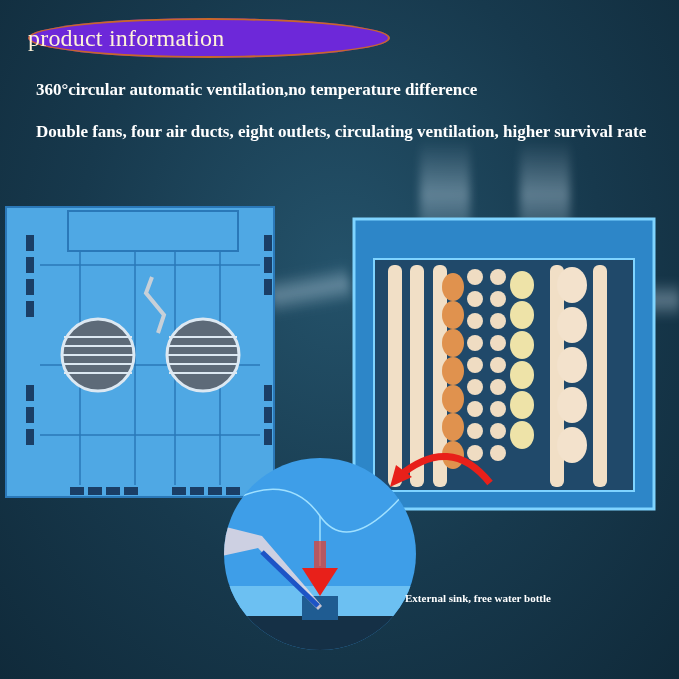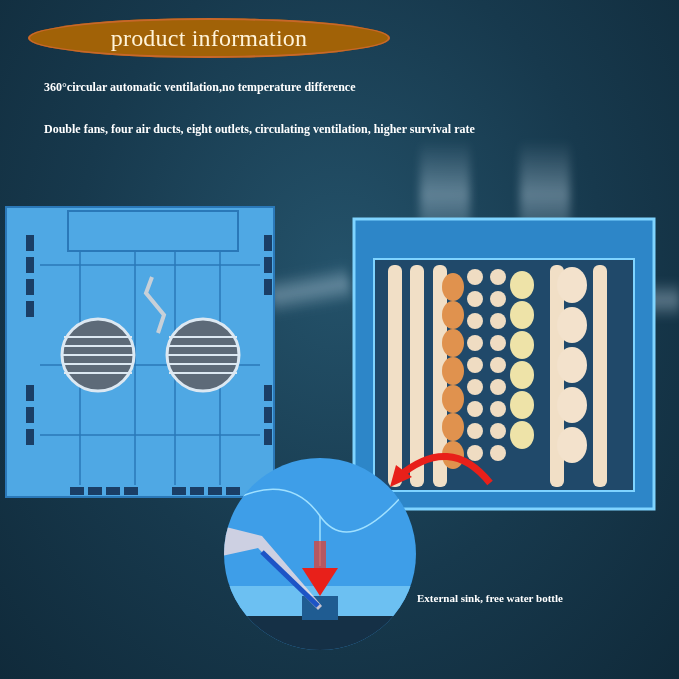--- a/index.html
+++ b/index.html
@@ -1,24 +1,24 @@
 <!DOCTYPE html>
 <html><head>
 <meta charset="utf-8">
 <style>
   html,body{margin:0;padding:0;}
   body{width:679px;height:679px;overflow:hidden;position:relative;
     background:radial-gradient(ellipse at 50% 40%, #24526a 0%, #17394d 55%, #102a3a 100%);
     font-family:"DejaVu Serif", serif;}
   .pill{position:absolute;left:28px;top:18px;width:362px;height:40px;border-radius:50%;
-    background:#a16207;box-shadow:0 0 0 2px #c8672a inset;display:flex;align-items:center;justify-content:center;}
+    background:#6d28d9;box-shadow:0 0 0 2px #c8672a inset;display:flex;align-items:center;}
   .pill span{color:#fff3d8;font-size:24px;font-family:"Liberation Serif", serif;letter-spacing:0.2px;}
-  .line{position:absolute;left:36px;color:#fff;font-family:"Liberation Serif", serif;font-size:12px;font-weight:bold;white-space:nowrap;margin-left:8px;}
+  .line{position:absolute;left:36px;color:#fff;font-family:"Liberation Serif", serif;font-size:17px;font-weight:bold;white-space:nowrap;}
   .l1{top:80px;} .l2{top:122px;}
-  .caption{position:absolute;left:417px;top:592px;color:#fff;font-family:"Liberation Serif", serif;font-size:11px;font-weight:bold;}
+  .caption{position:absolute;left:405px;top:592px;color:#fff;font-family:"Liberation Serif", serif;font-size:11px;font-weight:bold;}
   .beam{position:absolute;background:linear-gradient(to bottom, rgba(255,255,255,0.0), rgba(220,240,255,0.35), rgba(255,255,255,0.0));filter:blur(4px);}
 </style>
 </head>
 <body>
 
 <div class="pill">
   <span>product information</span>
 </div>
 <div class="line l1">360°circular automatic ventilation,no temperature difference</div>
 <div class="line l2">Double fans, four air ducts, eight outlets, circulating ventilation, higher survival rate</div>

